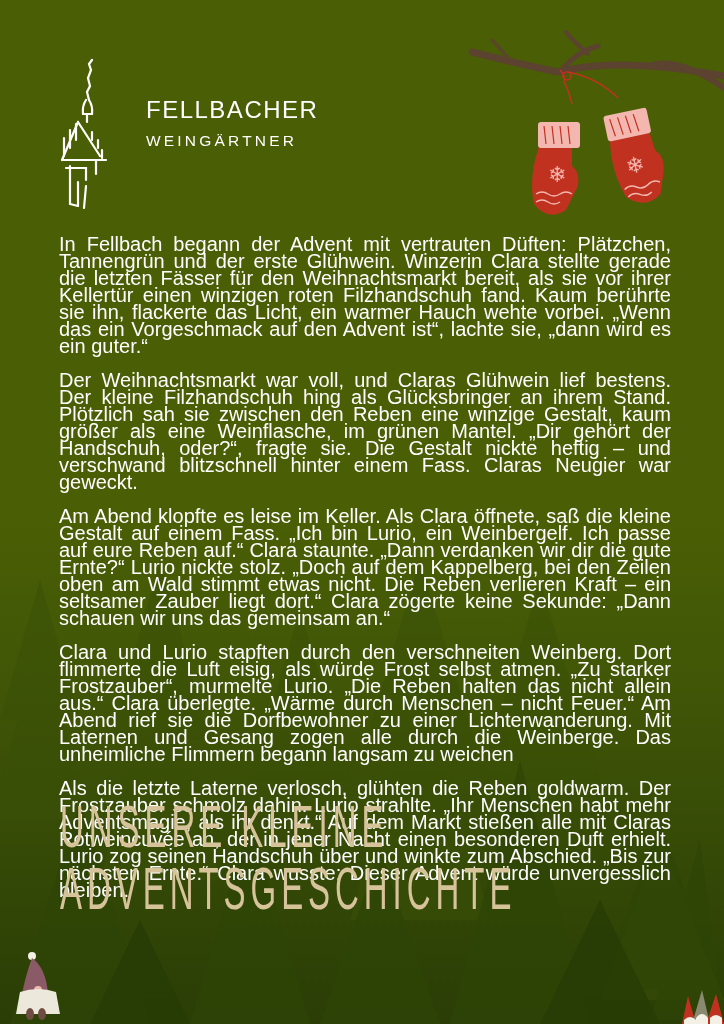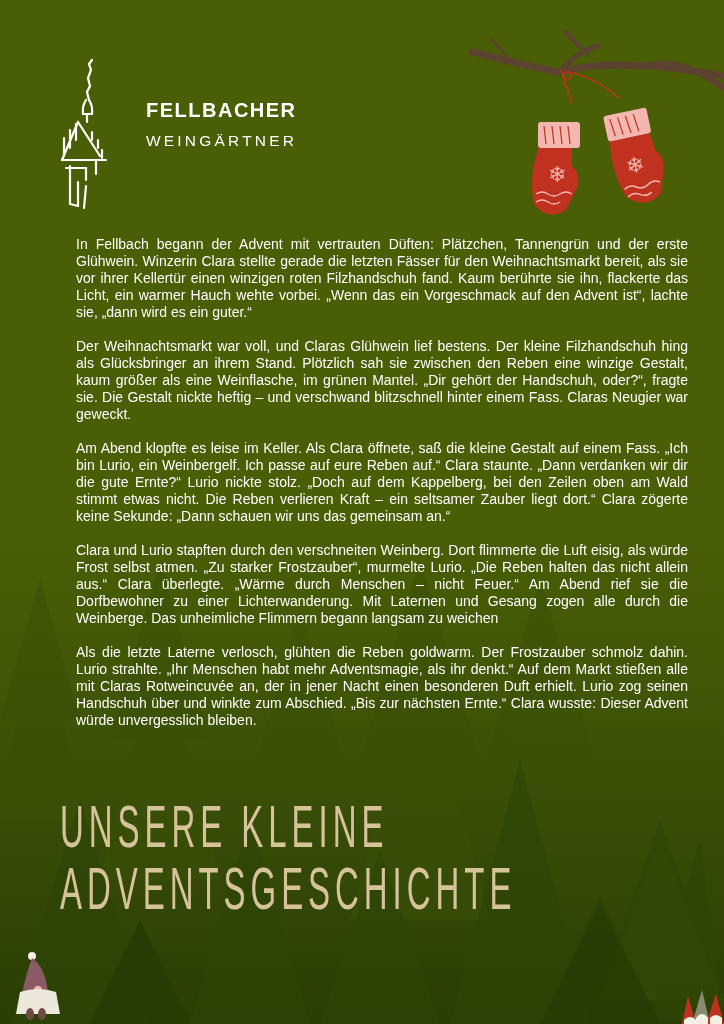--- a/index.html
+++ b/index.html
@@ -10,26 +10,26 @@
   }
   .bg-forest {
     position: absolute; left: 0; top: 520px; width: 724px; height: 504px;
     background: linear-gradient(180deg, rgba(74,94,5,0) 0%, rgba(60,82,8,0.6) 30%, rgba(38,58,6,0.9) 100%);
   }
   .bg-forest svg { position: absolute; left: 0; top: 0; }
   .logo { position: absolute; left: 56px; top: 56px; }
   .brand {
     position: absolute; left: 146px; top: 98px; color: #fff;
   }
-  .brand-main { font-weight: bold; font-size: 20px; letter-spacing: 1.5px; line-height: 24px; }
+  .brand-main { font-weight: normal; font-size: 24px; letter-spacing: 1.5px; line-height: 24px; }
   .brand-sub { font-size: 15.5px; letter-spacing: 3.2px; line-height: 18px; margin-top: 10px; }
   .mittens { position: absolute; left: 468px; top: 26px; }
   .story {
-    position: absolute; left: 76px; top: 236px; width: 612px;
-    color: #fff; font-size: 14px; line-height: 17px;
+    position: absolute; left: 59px; top: 236px; width: 612px;
+    color: #fff; font-size: 20px; line-height: 17px;
   }
   .story p { margin: 0 0 17px 0; text-align: justify; text-align-last: left; }
   .title {
     position: absolute; left: 60px; top: 796px;
     color: #d6c39a; font-family: "Liberation Sans", "DejaVu Sans", sans-serif;
     font-size: 60px; line-height: 62px; letter-spacing: 9px;
     transform: scaleX(0.55); transform-origin: left top;
     text-transform: uppercase; white-space: nowrap;
   }
   .title div { font-variant: small-caps; }

